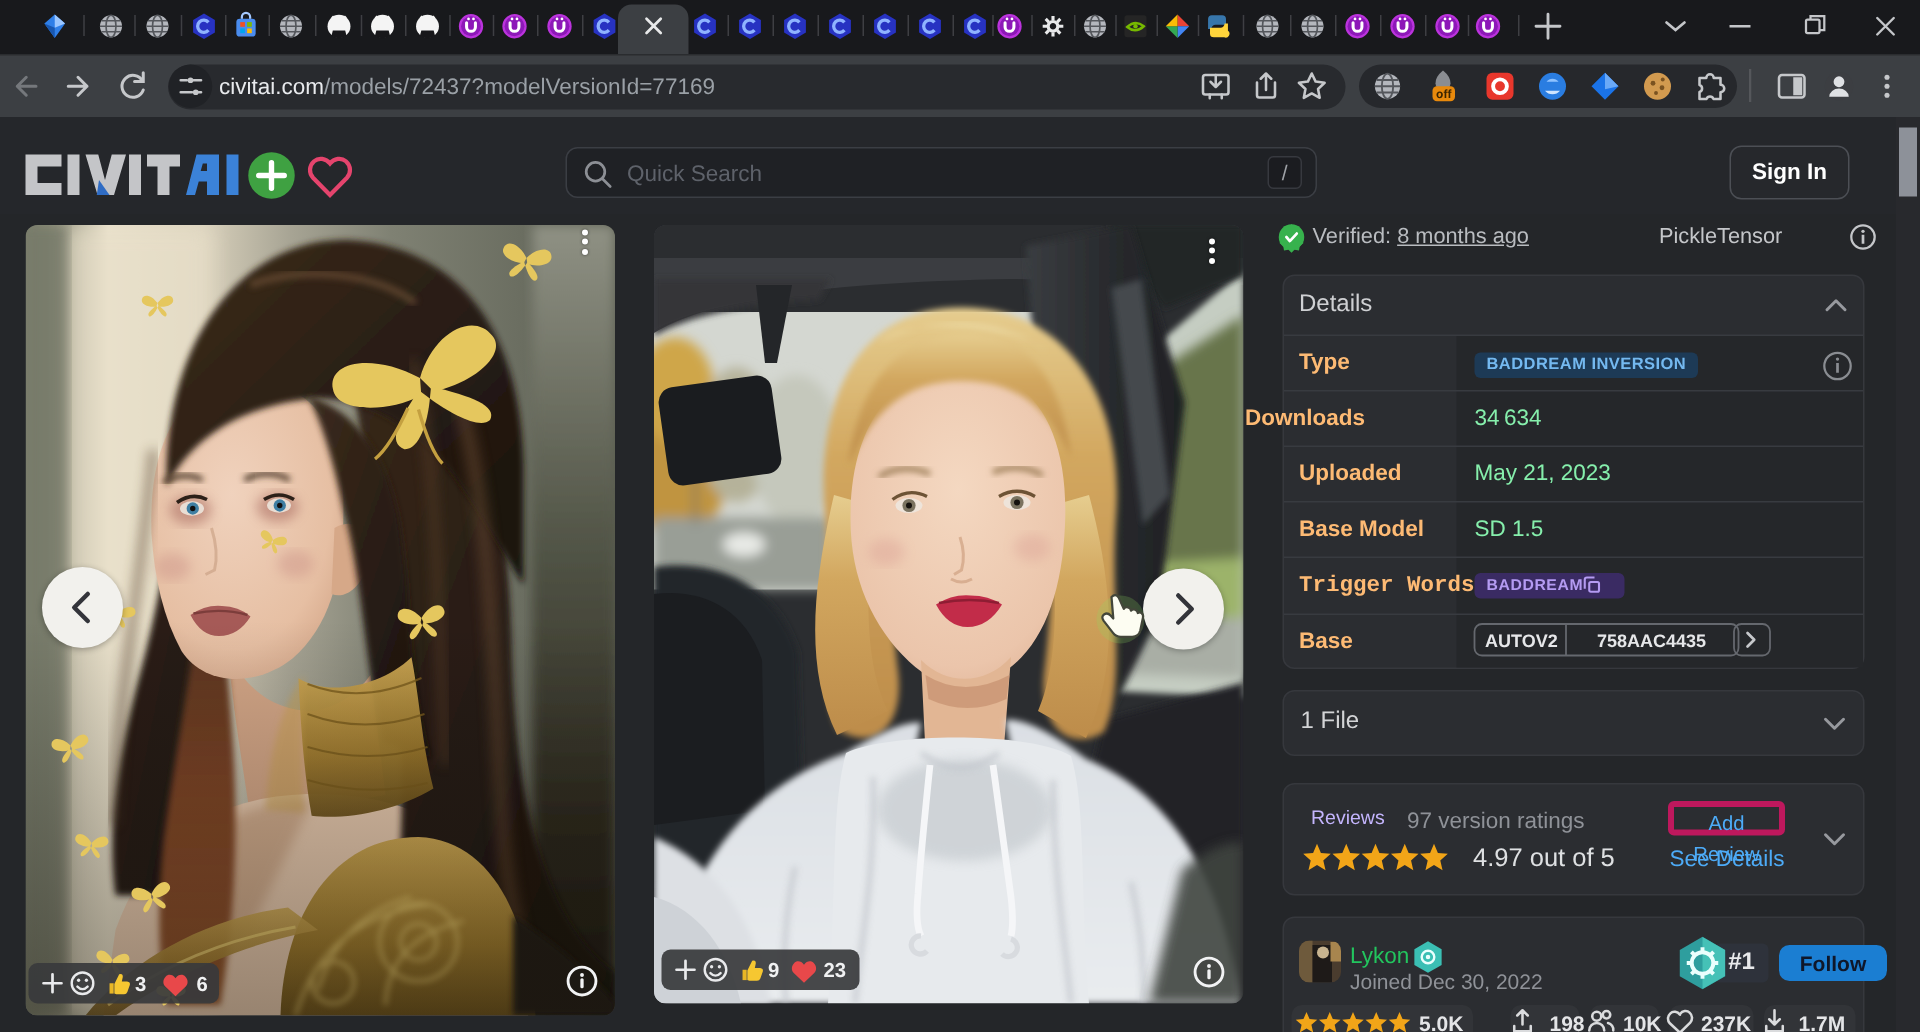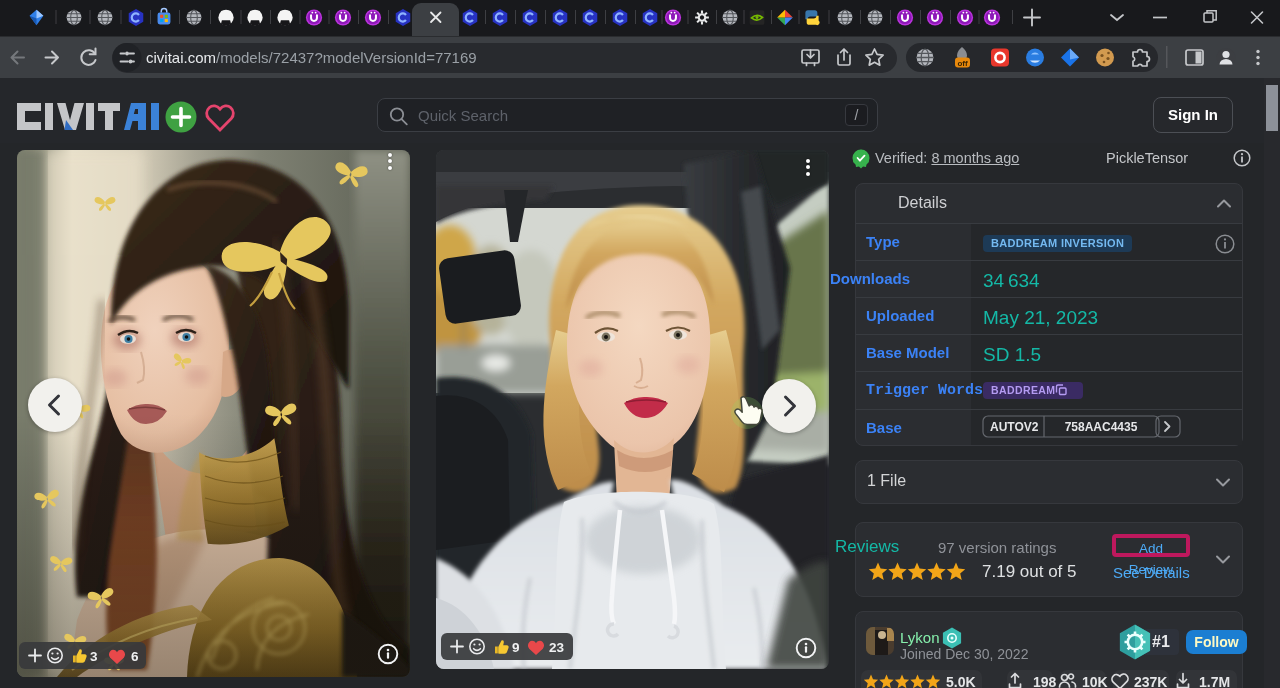--- a/index.html
+++ b/index.html
@@ -20,22 +20,22 @@
   
   #img1 { left:17px; top:150px; width:393px; height:527px; border-radius:8px; overflow:hidden; }
   #img2 { left:436px; top:150px; width:393px; height:519px; border-radius:8px; overflow:hidden; }
   .navbtn { position:absolute; width:54px; height:54px; border-radius:50%; background:#f2f1ed; box-shadow:0 1px 4px rgba(0,0,0,.3); }
   .dots3 span { display:block; width:4px; height:4px; border-radius:50%; background:#fff; margin:2.5px auto 0 auto; box-shadow:0 0 2px rgba(0,0,0,.6); }
   
   .card { position:absolute; left:855px; width:388px; background:#2b2d31; border:1px solid #36383d; border-radius:8px; }
   .badge { position:absolute; border-radius:4px; font-size:11px; font-weight:700; letter-spacing:.3px; }
   #scrollbar { left:1264px; top:78px; width:16px; height:610px; background:#28292d; }
   #scrollthumb { left:1266px; top:85px; width:12px; height:46px; background:#8d9199; }
-  .lbl { color:#3b82f6; font-size:15px; font-weight:700; }
-  .val { color:#14b8a6; font-size:19px; }
+  .lbl { color:#fdba74; font-size:15px; font-weight:700; }
+  .val { color:#86efac; font-size:15px; }
 </style>
 </head>
 <body>
 <div id="page">
 
   <div class="abs" id="tabstrip"></div>
   <div class="abs" id="activetab"></div>
 
   <div class="abs" id="toolbar"></div>
   <div class="abs" id="omnibox"></div>
@@ -583,21 +583,21 @@
   <svg class="abs" style="left:726px;top:392px" width="44" height="46" viewBox="0 0 44 46">
     <circle cx="21" cy="21" r="16" fill="#8bd95e" opacity="0.22"></circle>
     <path d="M15 6 q2.6 -2.6 4.8 0.3 l3.4 7.6 q1 -1.6 2.8 -1 q1.8 0.5 2 2.2 q1.2 -1.2 2.8 -0.6 q1.6 0.6 1.7 2.2 q1.3 -0.8 2.5 0 q1.4 1 1 3 l-1.8 8.6 q-1 4.2 -5.4 4.2 h-7.6 q-3.2 0 -5.2 -2.6 l-6.2 -8 q-2 -2.8 0.4 -4.4 q2.2 -1.3 4.2 0.8 l1.8 2 Z" fill="#fdfdf2" stroke="#43463a" stroke-width="1.5" stroke-linejoin="round"></path>
   </svg>
 
   <div class="abs" style="left:875px;top:150px;font-size:14.5px;color:#b9bcc0;">Verified: <span style="text-decoration:underline">8 months ago</span></div>
   <div class="abs" style="left:1106px;top:150px;width:121px;text-align:left;font-size:14.5px;color:#c4c6c9;">PickleTensor</div>
 
   <div class="abs card" style="top:183px;height:263px;background:#2b2d31;"></div>
   <div class="abs" style="left:971px;top:224px;width:271px;height:221px;background:#25272a;"></div>
-  <div class="abs" style="left:866px;top:194px;font-size:16px;color:#cfd0d3;margin-left:32px;">Details</div>
+  <div class="abs" style="left:866px;top:194px;font-size:16px;color:#cfd0d3;">Details</div>
   <div class="abs" style="left:856px;top:223px;width:386px;height:1px;background:#383b40;"></div>
   <div class="abs" style="left:856px;top:260px;width:386px;height:1px;background:#383b40;"></div>
   <div class="abs" style="left:856px;top:297px;width:386px;height:1px;background:#383b40;"></div>
   <div class="abs" style="left:856px;top:334px;width:386px;height:1px;background:#383b40;"></div>
   <div class="abs" style="left:856px;top:371px;width:386px;height:1px;background:#383b40;"></div>
   <div class="abs" style="left:856px;top:409px;width:386px;height:1px;background:#383b40;"></div>
   <div class="abs lbl" style="left:866px;top:233px;">Type</div>
   <div class="abs lbl" style="left:830px;top:270px;">Downloads</div>
   <div class="abs lbl" style="left:866px;top:307px;">Uploaded</div>
   <div class="abs lbl" style="left:866px;top:344px;">Base Model</div>
@@ -606,31 +606,31 @@
   <div class="abs badge" style="left:983px;top:235px;height:17px;line-height:17px;padding:0 8px;background:#1d3a56;color:#74b9f0;">BADDREAM INVERSION</div>
   <div class="abs val" style="left:983px;top:270px;">34 634</div>
   <div class="abs val" style="left:983px;top:307px;">May 21, 2023</div>
   <div class="abs val" style="left:983px;top:344px;">SD 1.5</div>
   <div class="abs badge" style="left:983px;top:382px;height:17px;line-height:17px;padding:0 28px 0 8px;background:#3a2b63;font-size:10.5px;letter-spacing:.4px;color:#b49bf2;">BADDREAM</div>
 
   <div class="abs card" style="top:460px;height:44px;"></div>
   <div class="abs" style="left:867px;top:472px;font-size:16px;color:#d3d4d6;">1 File</div>
 
   <div class="abs card" style="top:522px;height:75px;"></div>
-  <div class="abs" style="left:835px;top:537px;font-size:17px;color:#14b8a6;">Reviews</div>
+  <div class="abs" style="left:874px;top:537px;font-size:13px;color:#c4b5fd;">Reviews</div>
   <div class="abs" style="left:938px;top:539px;font-size:15px;color:#8f9298;">97 version ratings</div>
   <div class="abs" style="left:1112px;top:534px;width:78px;height:23px;border:4px solid #be185d;border-radius:4px;color:#4dabf7;font-size:13.5px;text-align:center;line-height:21px;">Add Review</div>
-  <div class="abs" style="left:982px;top:562px;font-size:17px;color:#dee0e2;">7.19 out of 5</div>
+  <div class="abs" style="left:982px;top:562px;font-size:17px;color:#dee0e2;">4.97 out of 5</div>
   <div class="abs" style="left:1113px;top:564px;font-size:15px;color:#4dabf7;">See Details</div>
 
   <div class="abs card" style="top:611px;height:90px;"></div>
-  <div class="abs" style="left:900px;top:629px;font-size:15px;color:#86efac;">Lykon</div>
+  <div class="abs" style="left:900px;top:629px;font-size:15px;color:#22c55e;">Lykon</div>
   <div class="abs" style="left:900px;top:646px;font-size:14px;color:#8f9298;">Joined Dec 30, 2022</div>
   <div class="abs" style="left:1143px;top:629px;width:36px;height:26px;background:#2e323b;border-radius:4px;color:#e8e9eb;font-size:16px;font-weight:700;text-align:center;line-height:26px;">#1</div>
-  <div class="abs" style="left:1186px;top:630px;width:61px;height:24px;background:#1b7ed2;border-radius:7px;color:#fef9c3;font-size:14px;font-weight:700;text-align:center;line-height:24px;">Follow</div>
+  <div class="abs" style="left:1186px;top:630px;width:72px;height:24px;background:#1b7ed2;border-radius:7px;color:#0f172a;font-size:14px;font-weight:700;text-align:center;line-height:24px;">Follow</div>
 
   <div class="abs" style="left:861px;top:670px;width:121px;height:24px;background:#323438;border-radius:7px;"></div>
   <div class="abs" style="left:1007px;top:670px;width:46px;height:24px;background:#323438;border-radius:7px;"></div>
   <div class="abs" style="left:1060px;top:670px;width:46px;height:24px;background:#323438;border-radius:7px;"></div>
   <div class="abs" style="left:1113px;top:670px;width:56px;height:24px;background:#323438;border-radius:7px;"></div>
   <div class="abs" style="left:1176px;top:670px;width:61px;height:24px;background:#323438;border-radius:7px;"></div>
   <div class="abs" style="left:946px;top:674px;font-size:14px;font-weight:700;color:#e4e5e7;">5.0K</div>
   <div class="abs" style="left:1033px;top:674px;font-size:14px;font-weight:700;color:#e4e5e7;">198</div>
   <div class="abs" style="left:1082px;top:674px;font-size:14px;font-weight:700;color:#e4e5e7;">10K</div>
   <div class="abs" style="left:1134px;top:674px;font-size:14px;font-weight:700;color:#e4e5e7;">237K</div>

